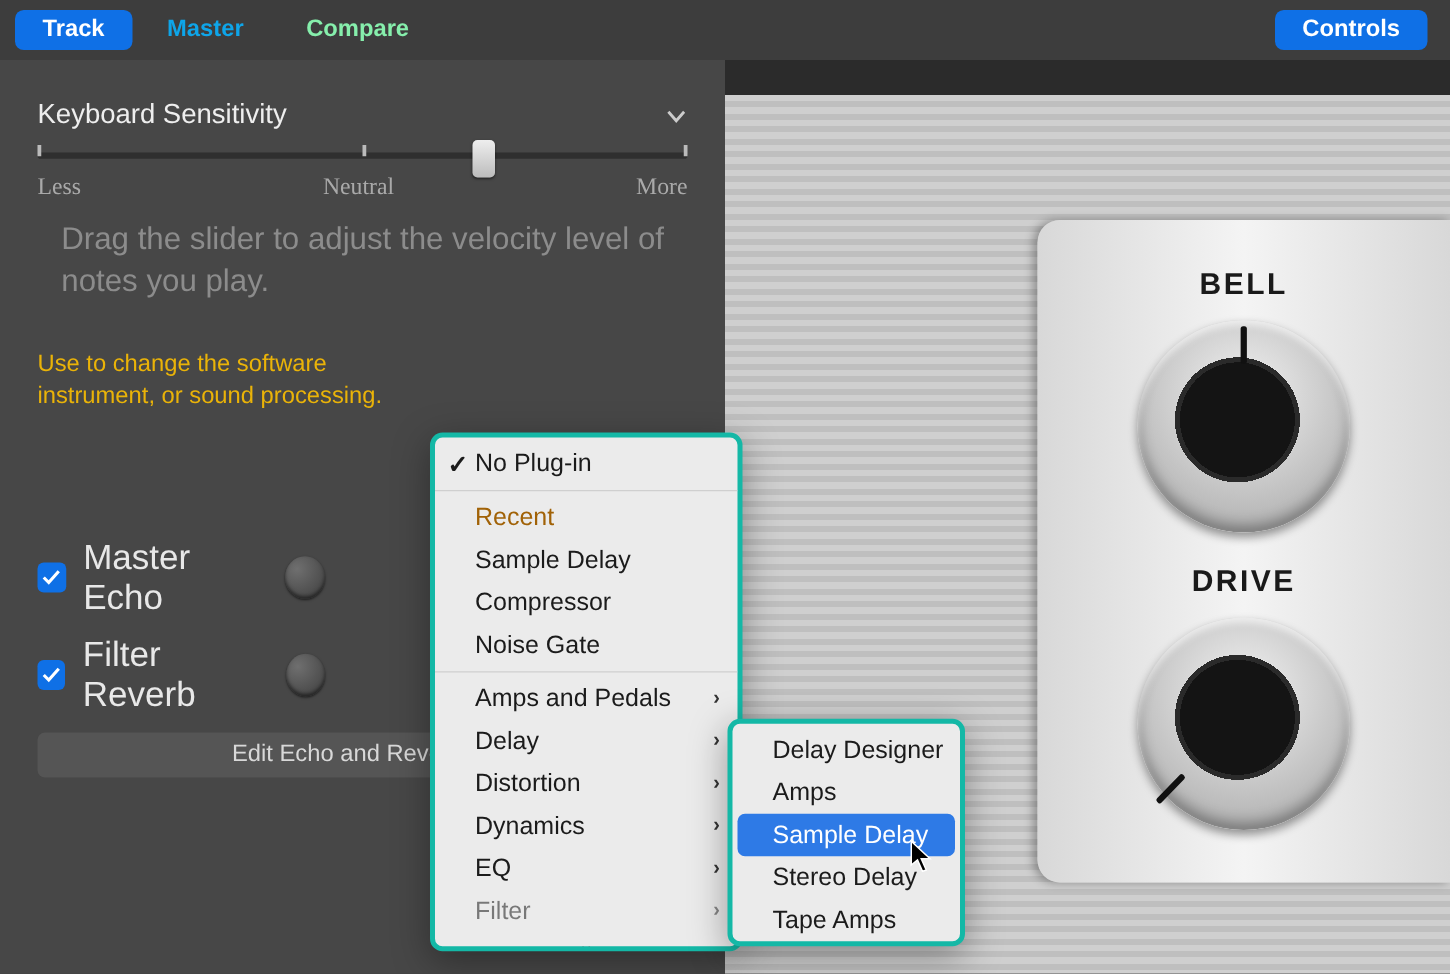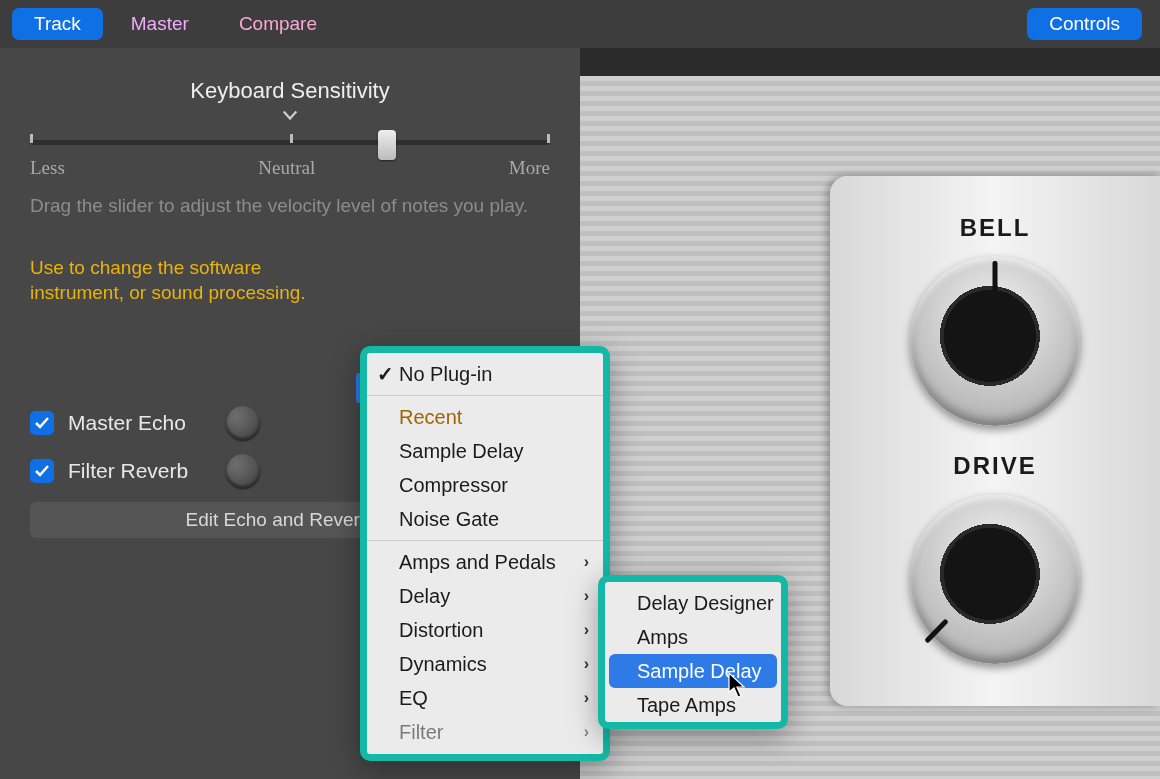--- a/index.html
+++ b/index.html
@@ -21,28 +21,28 @@
     align-items: center;
     padding: 0 12px;
   }
   .pill-btn {
     display: inline-flex;
     align-items: center;
     justify-content: center;
     height: 32px;
     padding: 0 22px;
     border-radius: 7px;
-    font-weight: 400;
+    font-weight: 700;
     font-size: 19px;
     color: #fff;
     margin-right: 6px;
   }
   .pill-btn.active { background: #0f70e6; }
-  .pill-btn.inactive { color: #f0abfc; }
-  .pill-btn.dim { color: #f9a8d4; }
+  .pill-btn.inactive { color: #0ea5e9; }
+  .pill-btn.dim { color: #86efac; }
   .spacer { flex: 1; }
   
   .content {
     display: flex;
     height: calc(100% - 48px);
   }
   .side {
     width: 580px;
     background: #474747;
     padding: 30px 30px 0 30px;
@@ -50,21 +50,20 @@
   }
   
   .sect-header {
     display: flex;
     align-items: center;
     justify-content: space-between;
     color: #eee;
     font-size: 22px;
     font-weight: 500;
     margin-bottom: 18px;
-    flex-direction: column;
   }
   .chevron-down {
     width: 18px; height: 18px;
     display: inline-block;
   }
   .chevron-down svg { width: 100%; height: 100%; }
   
   .slider-track {
     position: relative;
     height: 5px;
@@ -89,40 +88,41 @@
   .slider-labels {
     display: flex;
     justify-content: space-between;
     color: #a9a9a9;
     font-size: 19px;
     margin-top: 12px;
     font-family: Liberation Serif, serif;
   }
   .hint {
     color: #8c8c8c;
-    font-size: 19px;
+    font-size: 25px;
     line-height: 1.35;
     margin-top: 14px;
     margin-bottom: 36px;
+    margin-left: 19px;
   }
   .plugin-hint {
     color: #eab308;
     font-size: 19px;
     line-height: 1.35;
     margin-top: 4px;
     margin-bottom: 100px;
     max-width: 320px;
   }
   
   .fx-row {
     display: flex;
     align-items: center;
     gap: 14px;
     margin-bottom: 14px;
-    font-size: 21px;
+    font-size: 28px;
     color: #e8e8e8;
   }
   .cbx {
     width: 24px; height: 24px;
     background: #0f70e6;
     border-radius: 5px;
     display: flex;
     align-items: center;
     justify-content: center;
   }
@@ -218,28 +218,27 @@
   }
   .big-knob.drive::before {
     top: auto; bottom: 18px;
     left: 24px;
     transform: rotate(44deg);
   }
   
   .menu {
     position: absolute;
     background: #ebebeb;
-    border: 7px solid #14b8a6;
+    border: 4px solid #14b8a6;
     border-radius: 10px;
     box-shadow: 0 8px 30px rgba(0,0,0,.35);
     color: #1b1b1b;
     z-index: 10;
     padding: 4px 0 0 0;
     overflow: hidden;
-    margin-left: 16px;
   }
   .menu.main {
     left: 344px;
     top: 346px;
     width: 250px;
     height: 415px;
   }
   .menu.sub {
     left: 582px;
     top: 575px;
@@ -402,18 +401,19 @@
       <span>Filter</span>
       <span class="sub-arrow">›</span>
     </div>
   <div class="menu-more">⌄</div>
 </div>
 
 <div class="menu sub">
   <div class="menu-item">Delay Designer</div>
   <div class="menu-item">Amps</div>
   <div class="menu-item selected">Sample Delay</div>
+  <div class="menu-item">Stereo Delay</div>
   <div class="menu-item">Tape Amps</div>
 </div>
 
 <svg class="cursor" viewBox="0 0 20 26">
   <path d="M1 1 L1 20 L6 16 L10 25 L13 24 L9 15 L16 15 Z" fill="#000" stroke="#fff" stroke-width="1.2"></path>
 </svg>
 
 </body></html>

